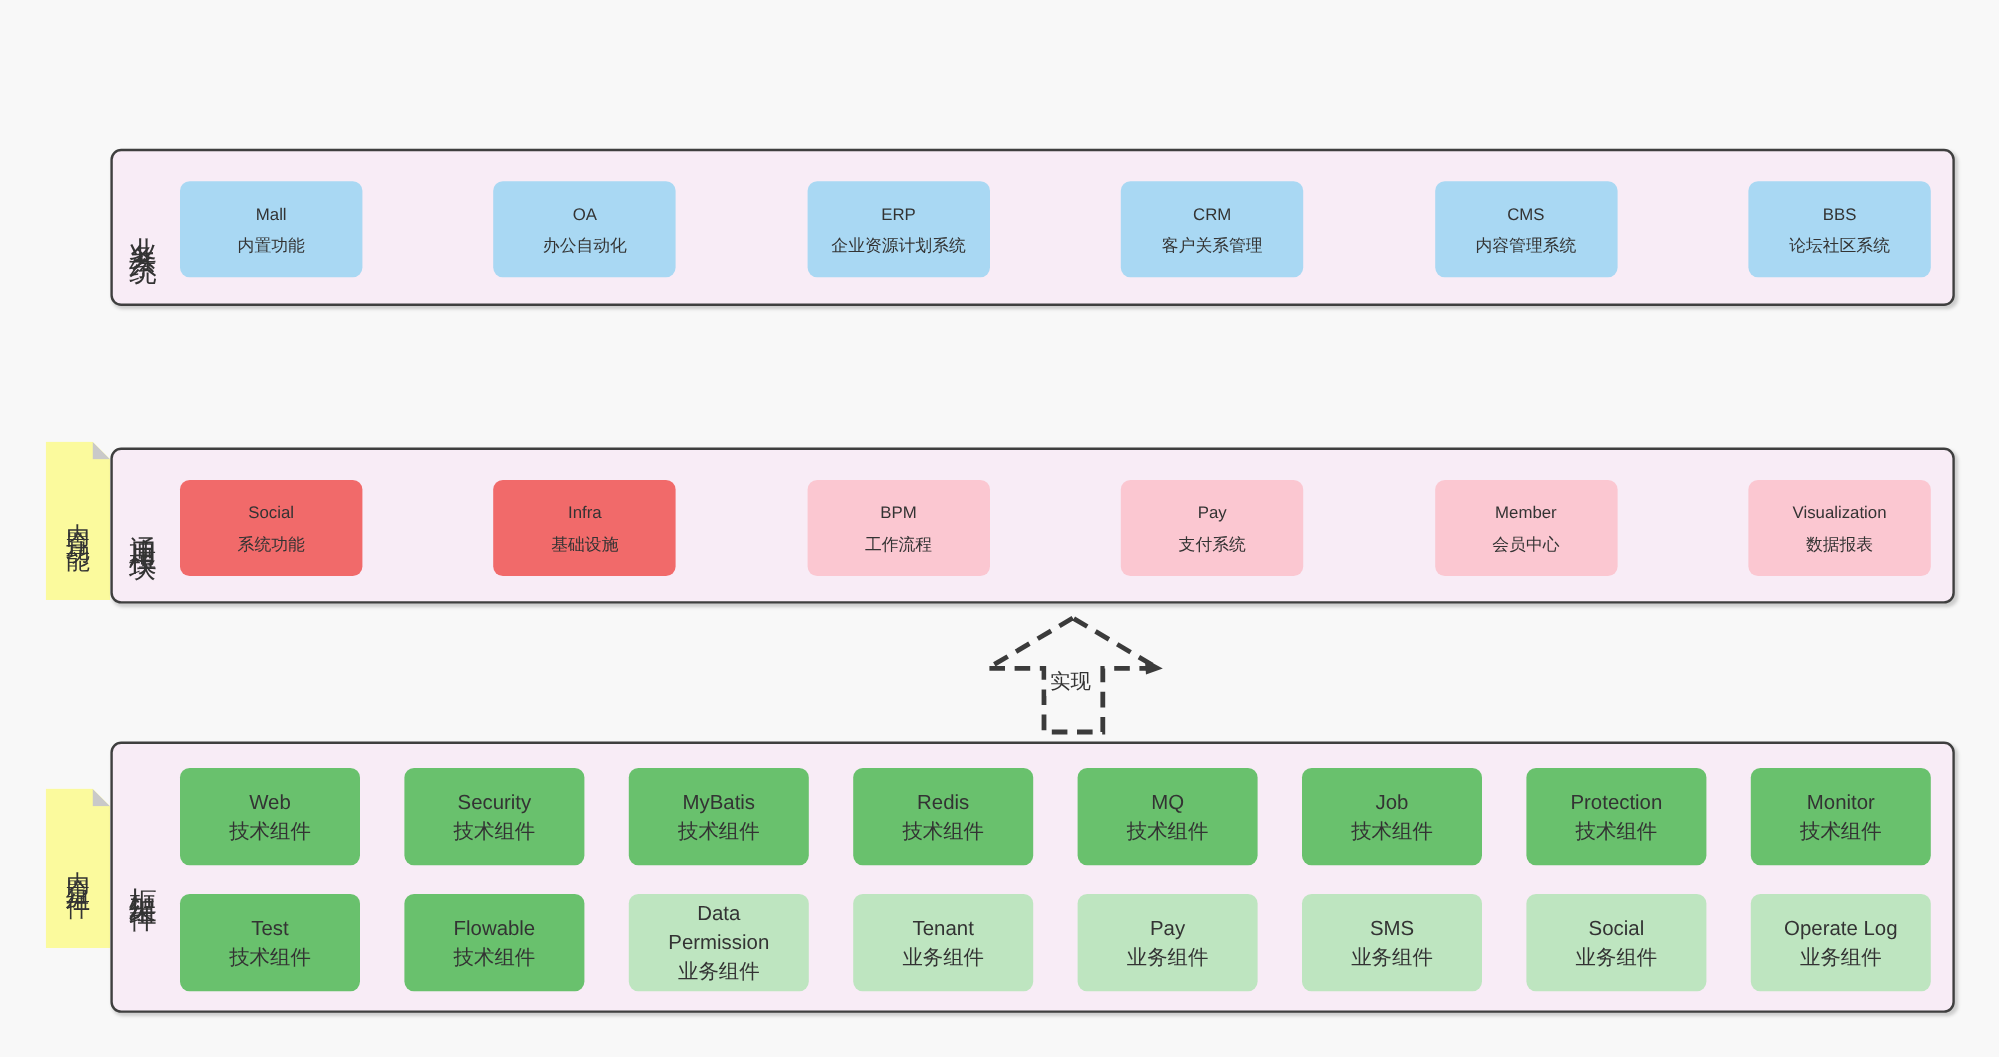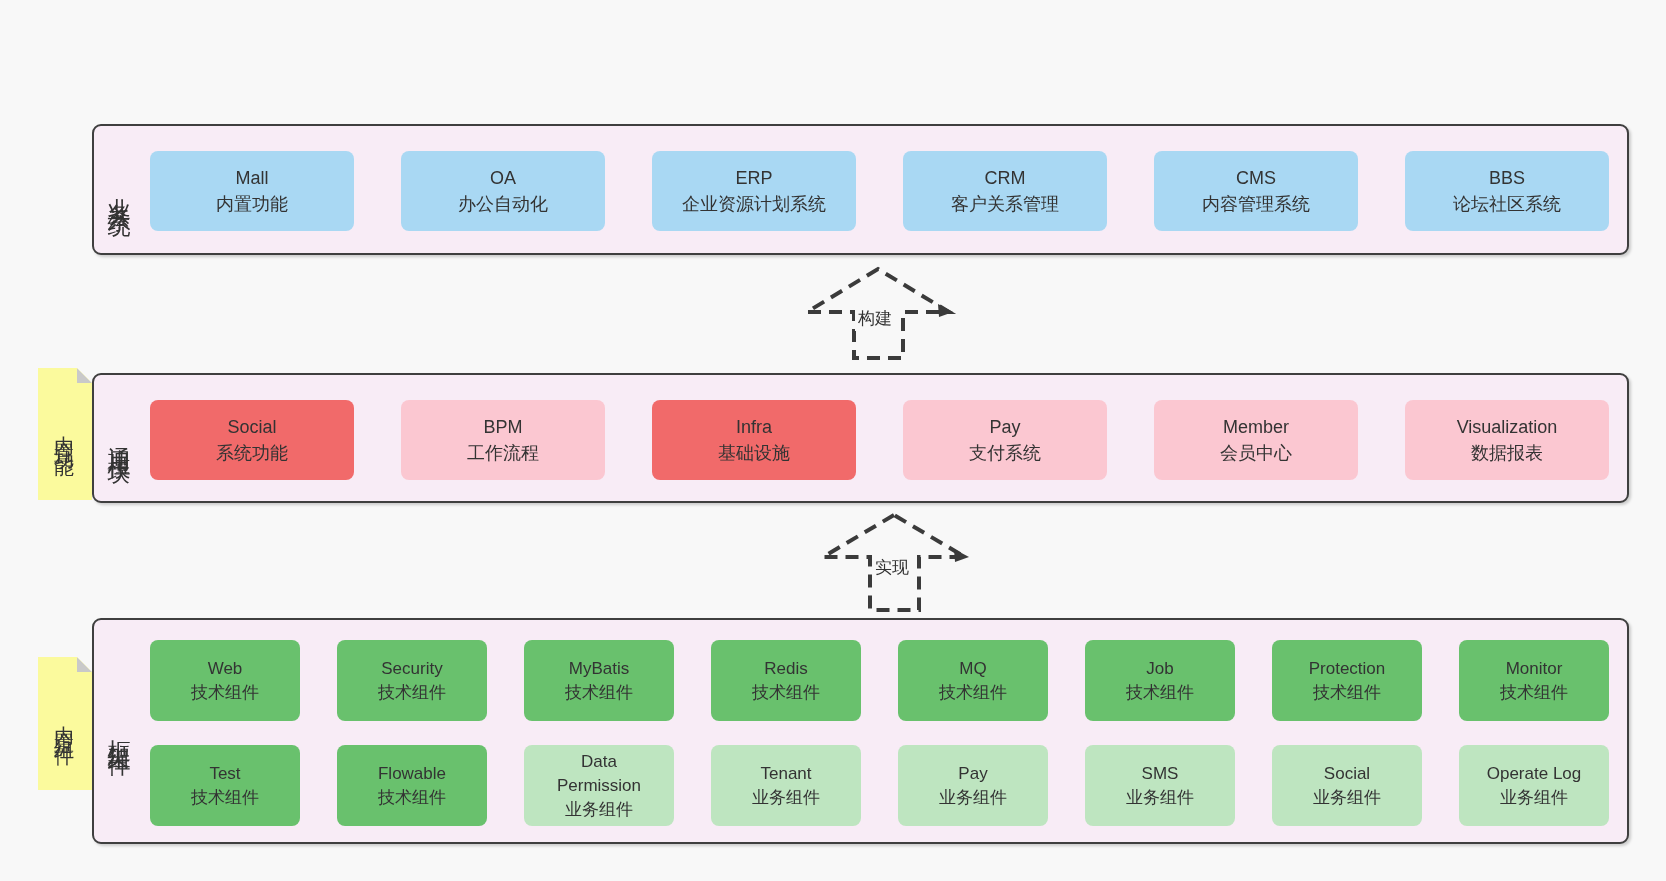--- a/index.html
+++ b/index.html
@@ -22,21 +22,21 @@
           font-size:23px;letter-spacing:5px;color:var(--text);}
 
   
   .boxrow{position:absolute;left:56px;right:18px;display:flex;justify-content:space-between;}
   .band-6 .boxrow{top:25px;}
   .band-8 .row-1{top:20px;}
   .band-8 .row-2{top:125px;}
 
   .box{box-sizing:border-box;border-radius:8px;display:flex;flex-direction:column;
        align-items:center;justify-content:center;text-align:center;color:var(--text);}
-  .band-6 .box{width:204px;height:80px;font-size:18px;line-height:26px;}
+  .band-6 .box{width:152px;height:80px;font-size:14px;line-height:26px;}
   .band-8 .box{width:150px;height:81px;font-size:17px;line-height:24px;}
   .band-8 .box-title{display:inline-block;max-width:112px;}
   .v-blue{background:var(--blue);}
   .v-red{background:var(--red);}
   .v-pink{background:var(--pink);}
   .v-green{background:var(--green);}
   .v-lightgreen{background:var(--lightgreen);}
 
   
   .sticky{position:absolute;left:38px;width:54px;background:var(--sticky);
@@ -59,27 +59,20 @@
   .arrow-label{position:absolute;font-size:17px;color:var(--text);
                background:var(--page_bg);padding:1px 3px;white-space:nowrap;}
   .arrow-build .arrow-label{left:52px;top:41px;}
   .arrow-implement .arrow-label{left:53px;top:44px;}
 </style>
 </head>
 <body>
 
 <div class="canvas">
 
-  <div class="arrow arrow-build">
-    <svg viewBox="0 0 150 97">
-      <path d="M75 4 L4 47 H51 V93 H100 V47 H146 Z"></path>
-      <polygon points="135,39 150,47 136,52"></polygon>
-    </svg>
-    <span class="arrow-label">构建</span>
-  </div>
 
   <div class="arrow arrow-implement">
     <svg viewBox="0 0 150 103">
       <path d="M75 4 L4 46 H51 V99 H100 V46 H146 Z"></path>
       <polygon points="135,38 150,46 136,51"></polygon>
     </svg>
     <span class="arrow-label">实现</span>
   </div>
 
   <div class="sticky sticky-modules">
@@ -121,29 +114,29 @@
       </div>
   </section>
 
   <section class="band band-modules band-6">
     <div class="vlabel">通用模块</div>
     <div class="boxrow">
         <div class="box v-red">
           <span class="box-title">Social</span>
           <span class="box-sub">系统功能</span>
         </div>
-        <div class="box v-pink">
-          <span class="box-title">BPM</span>
-          <span class="box-sub">工作流程</span>
-        </div>
         <div class="box v-red">
           <span class="box-title">Infra</span>
           <span class="box-sub">基础设施</span>
         </div>
         <div class="box v-pink">
+          <span class="box-title">BPM</span>
+          <span class="box-sub">工作流程</span>
+        </div>
+        <div class="box v-pink">
           <span class="box-title">Pay</span>
           <span class="box-sub">支付系统</span>
         </div>
         <div class="box v-pink">
           <span class="box-title">Member</span>
           <span class="box-sub">会员中心</span>
         </div>
         <div class="box v-pink">
           <span class="box-title">Visualization</span>
           <span class="box-sub">数据报表</span>

